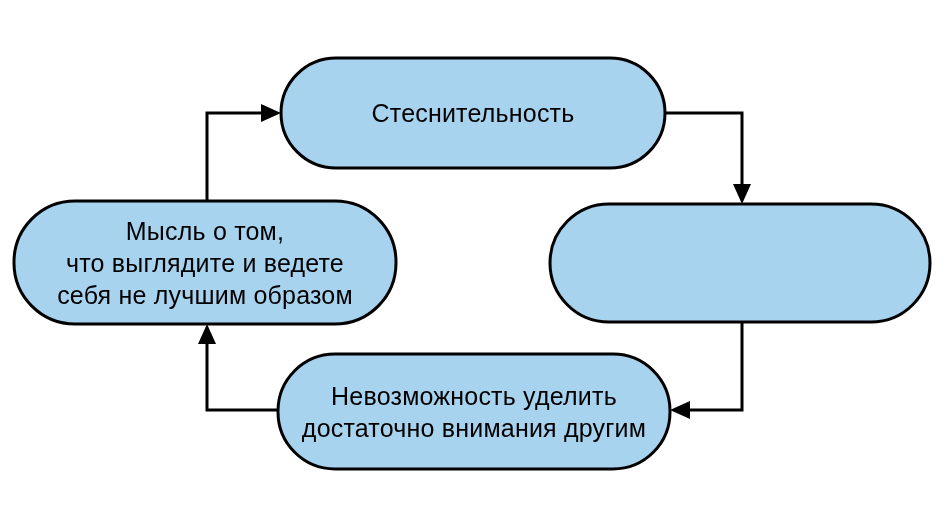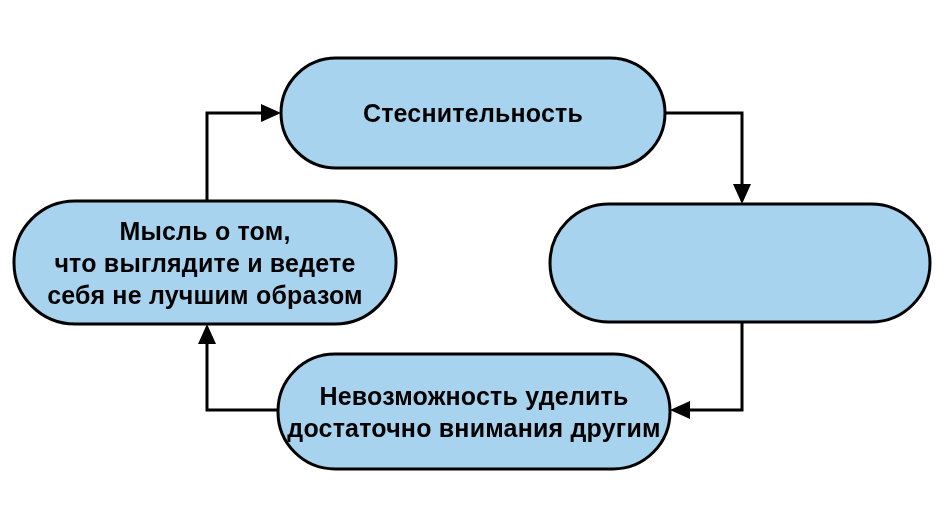--- a/index.html
+++ b/index.html
@@ -37,21 +37,20 @@
     position: absolute;
     display: flex;
     flex-direction: column;
     align-items: center;
     justify-content: center;
     text-align: right;
     color: #000000;
     font-size: 25px;
     line-height: 32px;
     letter-spacing: 0.2px;
-    font-weight: bold;
   }
 </style>
 </head>
 <body>
 
 <div class="stage">
 
   <svg width="950" height="528" viewBox="0 0 950 528">
 
     <g>

